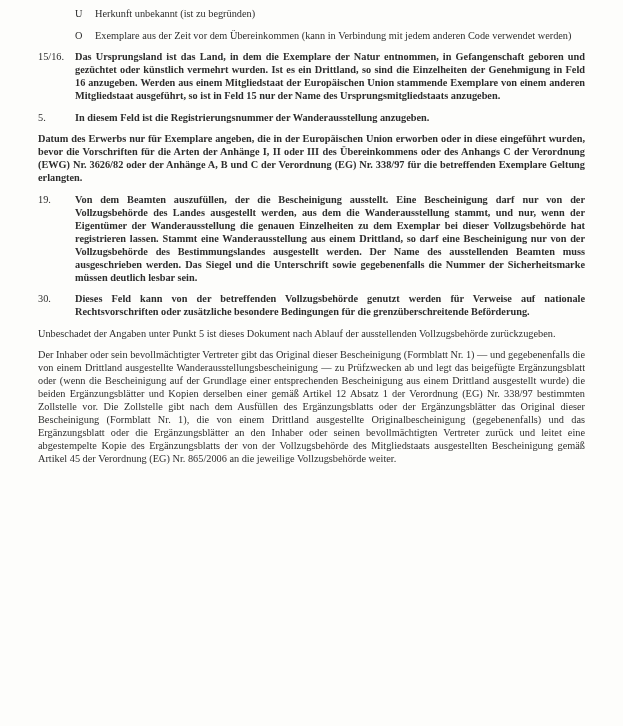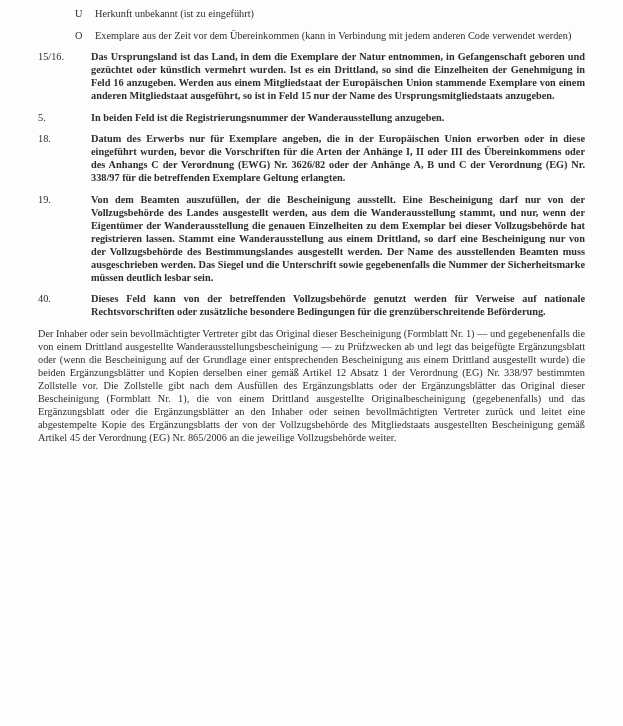--- a/index.html
+++ b/index.html
@@ -34,21 +34,20 @@
     flex: 0 0 20px;
   }
   .code-item .code-text {
     flex: 1 1 auto;
     text-align: justify;
   }
   
   .num-item {
     display: flex;
     margin-bottom: 8.5px;
-    gap: 16px;
   }
   .num-item .num {
     flex: 0 0 37px;
   }
   .num-item .num-text {
     flex: 1 1 auto;
     text-align: justify;
     font-weight: bold;
   }
   
@@ -57,52 +56,52 @@
     text-align: justify;
   }
 </style>
 </head>
 <body>
 
 <div class="page" style="background: rgb(253, 253, 251); color: rgb(45, 45, 45);">
   <section class="code-list">
   <div class="code-item">
     <span class="code">U</span>
-    <span class="code-text">Herkunft unbekannt (ist zu eingeführt)</span>
+    <span class="code-text">Herkunft unbekannt (ist zu begründen)</span>
   </div>
 
   <div class="code-item">
     <span class="code">O</span>
     <span class="code-text">Exemplare aus der Zeit vor dem Übereinkommen (kann in Verbindung mit jedem anderen Code verwendet werden)</span>
   </div>
 </section>
   <section class="numbered-list">
   <div class="num-item">
     <span class="num">15/16.</span>
     <span class="num-text">Das Ursprungsland ist das Land, in dem die Exemplare der Natur entnommen, in Gefangenschaft geboren und gezüchtet oder künstlich vermehrt wurden. Ist es ein Drittland, so sind die Einzelheiten der Genehmigung in Feld 16 anzugeben. Werden aus einem Mitgliedstaat der Europäischen Union stammende Exemplare von einem anderen Mitgliedstaat ausgeführt, so ist in Feld 15 nur der Name des Ursprungsmitgliedstaats anzugeben.</span>
   </div>
 
   <div class="num-item">
     <span class="num">5.</span>
-    <span class="num-text">In beiden Feld ist die Registrierungsnummer der Wanderausstellung anzugeben.</span>
+    <span class="num-text">In diesem Feld ist die Registrierungsnummer der Wanderausstellung anzugeben.</span>
   </div>
 
   <div class="num-item">
-    <span class="num">18.</span>
     <span class="num-text">Datum des Erwerbs nur für Exemplare angeben, die in der Europäischen Union erworben oder in diese eingeführt wurden, bevor die Vorschriften für die Arten der Anhänge I, II oder III des Übereinkommens oder des Anhangs C der Verordnung (EWG) Nr. 3626/82 oder der Anhänge A, B und C der Verordnung (EG) Nr. 338/97 für die betreffenden Exemplare Geltung erlangten.</span>
   </div>
 
   <div class="num-item">
     <span class="num">19.</span>
     <span class="num-text">Von dem Beamten auszufüllen, der die Bescheinigung ausstellt. Eine Bescheinigung darf nur von der Vollzugsbehörde des Landes ausgestellt werden, aus dem die Wanderausstellung stammt, und nur, wenn der Eigentümer der Wanderausstellung die genauen Einzelheiten zu dem Exemplar bei dieser Vollzugsbehörde hat registrieren lassen. Stammt eine Wanderausstellung aus einem Drittland, so darf eine Bescheinigung nur von der Vollzugsbehörde des Bestimmungslandes ausgestellt werden. Der Name des ausstellenden Beamten muss ausgeschrieben werden. Das Siegel und die Unterschrift sowie gegebenenfalls die Nummer der Sicherheitsmarke müssen deutlich lesbar sein.</span>
   </div>
 
   <div class="num-item">
-    <span class="num">40.</span>
+    <span class="num">30.</span>
     <span class="num-text">Dieses Feld kann von der betreffenden Vollzugsbehörde genutzt werden für Verweise auf nationale Rechtsvorschriften oder zusätzliche besondere Bedingungen für die grenzüberschreitende Beförderung.</span>
   </div>
 
 </section>
   <section class="closing">
+  <p class="closing-para">Unbeschadet der Angaben unter Punkt 5 ist dieses Dokument nach Ablauf der ausstellenden Vollzugsbehörde zurückzugeben.</p>
 
   <p class="closing-para">Der Inhaber oder sein bevollmächtigter Vertreter gibt das Original dieser Bescheinigung (Formblatt Nr. 1) — und gegebenenfalls die von einem Drittland ausgestellte Wanderausstellungsbescheinigung — zu Prüfzwecken ab und legt das beigefügte Ergänzungsblatt oder (wenn die Bescheinigung auf der Grundlage einer entsprechenden Bescheinigung aus einem Drittland ausgestellt wurde) die beiden Ergänzungsblätter und Kopien derselben einer gemäß Artikel 12 Absatz 1 der Verordnung (EG) Nr. 338/97 bestimmten Zollstelle vor. Die Zollstelle gibt nach dem Ausfüllen des Ergänzungsblatts oder der Ergänzungsblätter das Original dieser Bescheinigung (Formblatt Nr. 1), die von einem Drittland ausgestellte Originalbescheinigung (gegebenenfalls) und das Ergänzungsblatt oder die Ergänzungsblätter an den Inhaber oder seinen bevollmächtigten Vertreter zurück und leitet eine abgestempelte Kopie des Ergänzungsblatts der von der Vollzugsbehörde des Mitgliedstaats ausgestellten Bescheinigung gemäß Artikel 45 der Verordnung (EG) Nr. 865/2006 an die jeweilige Vollzugsbehörde weiter.</p>
 </section>
 </div>
 
 </body></html>

